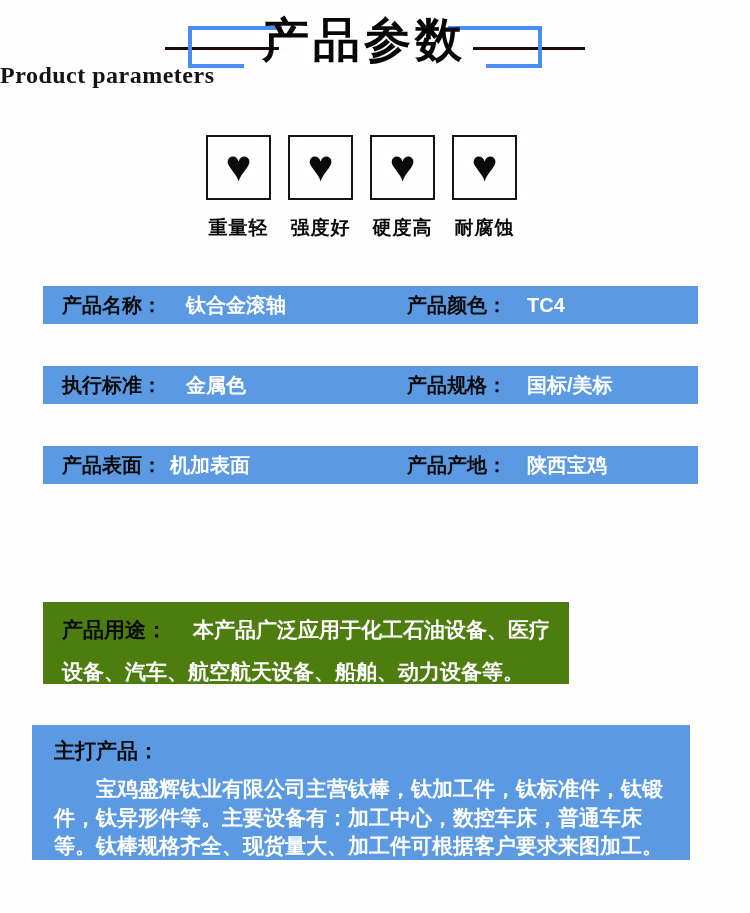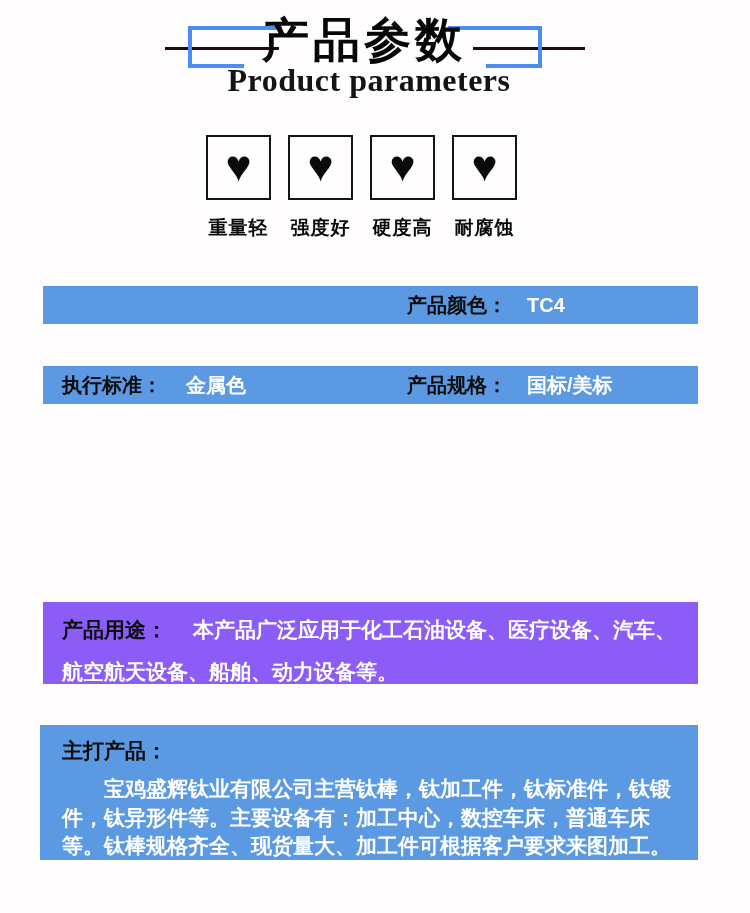--- a/index.html
+++ b/index.html
@@ -12,22 +12,22 @@
 
   
   .header { position:absolute; top:0; left:0; width:750px; height:118px; }
   .title-cn {
     position:absolute; top:14px; left:0; width:728px;
     text-align:center; font-size:47px; font-weight:900; color:#070707;
     letter-spacing:4px; line-height:52px;
   }
   .title-en {
     position:absolute; top:62px; left:0; width:738px;
-    text-align:center; font-family:"Liberation Serif", serif;
-    font-size:32px; font-weight:700; color:#131318; letter-spacing:0.5px;
+    font-family:"Liberation Serif", serif;
+    font-size:24px; font-weight:700; color:#131318; letter-spacing:0.5px;
   }
   .deco { position:absolute; }
   .dash-left  { left:165px; top:47px; width:114px; height:3px; background:#200b09; }
   .dash-right { left:473px; top:47px; width:112px; height:3px; background:#200b09; }
   .bracket-left {
     left:188px; top:26px; width:90px; height:38px;
     border-left:4px solid #4a8df5; border-top:4px solid #4a8df5;
   }
   .bracket-left-foot  { left:188px; top:64px; width:56px; height:4px; background:#4a8df5; }
   .bracket-right {
@@ -64,31 +64,31 @@
   .col1 .val { margin-left:24px; }
   .col2 .val { margin-left:20px; }
   .row-1 { top:286px; }
   .row-2 { top:366px; }
   .row-3 { top:446px; }
   .row-4 { top:526px; }
   .row-3 .col1 .val, .row-4 .col1 .val { margin-left:8px; }
 
   
   .usage-row {
-    position:absolute; left:43px; top:602px; width:655px; height:82px;
-    background:#8b5cf6;
+    position:absolute; left:43px; top:602px; width:526px; height:82px;
+    background:#4d7c0f;
   }
   .usage-row p {
     margin:0; padding:7px 18px 0 19px; font-size:21px; line-height:42px;
   }
   .usage-row .val { margin-left:26px; }
 
   
   .main-products {
-    position:absolute; left:40px; top:725px; width:658px; height:135px;
+    position:absolute; left:32px; top:725px; width:658px; height:135px;
     background:#5b9ae2;
   }
   .main-products .mp-label {
     padding:12px 0 0 22px; font-size:21px; font-weight:700; color:#0b0b0b;
   }
   .main-products .mp-text {
     margin:10px 20px 0 22px; font-size:21px; line-height:28.5px;
     font-weight:700; color:#ffffff; text-indent:2em;
   }
 </style>
@@ -129,34 +129,45 @@
     </div>
     <div class="feature">
       <div class="feature-box">
         <span class="heart">♥</span>
       </div>
       <span class="feature-label">耐腐蚀</span>
     </div>
   </div>
 
   <div class="spec-row row-1">
+    <div class="col1">
+      <span class="lbl">产品名称：</span><span class="val">钛合金滚轴</span>
+    </div>
     <div class="col2">
       <span class="lbl">产品颜色：</span><span class="val">TC4</span>
     </div>
   </div>
 
   <div class="spec-row row-2">
     <div class="col1">
       <span class="lbl">执行标准：</span><span class="val">金属色</span>
     </div>
     <div class="col2">
       <span class="lbl">产品规格：</span><span class="val">国标/美标</span>
     </div>
   </div>
 
+  <div class="spec-row row-3">
+    <div class="col1">
+      <span class="lbl">产品表面：</span><span class="val">机加表面</span>
+    </div>
+    <div class="col2">
+      <span class="lbl">产品产地：</span><span class="val">陕西宝鸡</span>
+    </div>
+  </div>
 
 
   <div class="usage-row">
     <p><span class="lbl">产品用途：</span><span class="val">本产品广泛应用于化工石油设备、医疗设备、汽车、航空航天设备、船舶、动力设备等。</span></p>
   </div>
 
   <div class="main-products">
     <div class="mp-label">主打产品：</div>
     <p class="mp-text">宝鸡盛辉钛业有限公司主营钛棒，钛加工件，钛标准件，钛锻件，钛异形件等。主要设备有：加工中心，数控车床，普通车床等。钛棒规格齐全、现货量大、加工件可根据客户要求来图加工。</p>
   </div>

